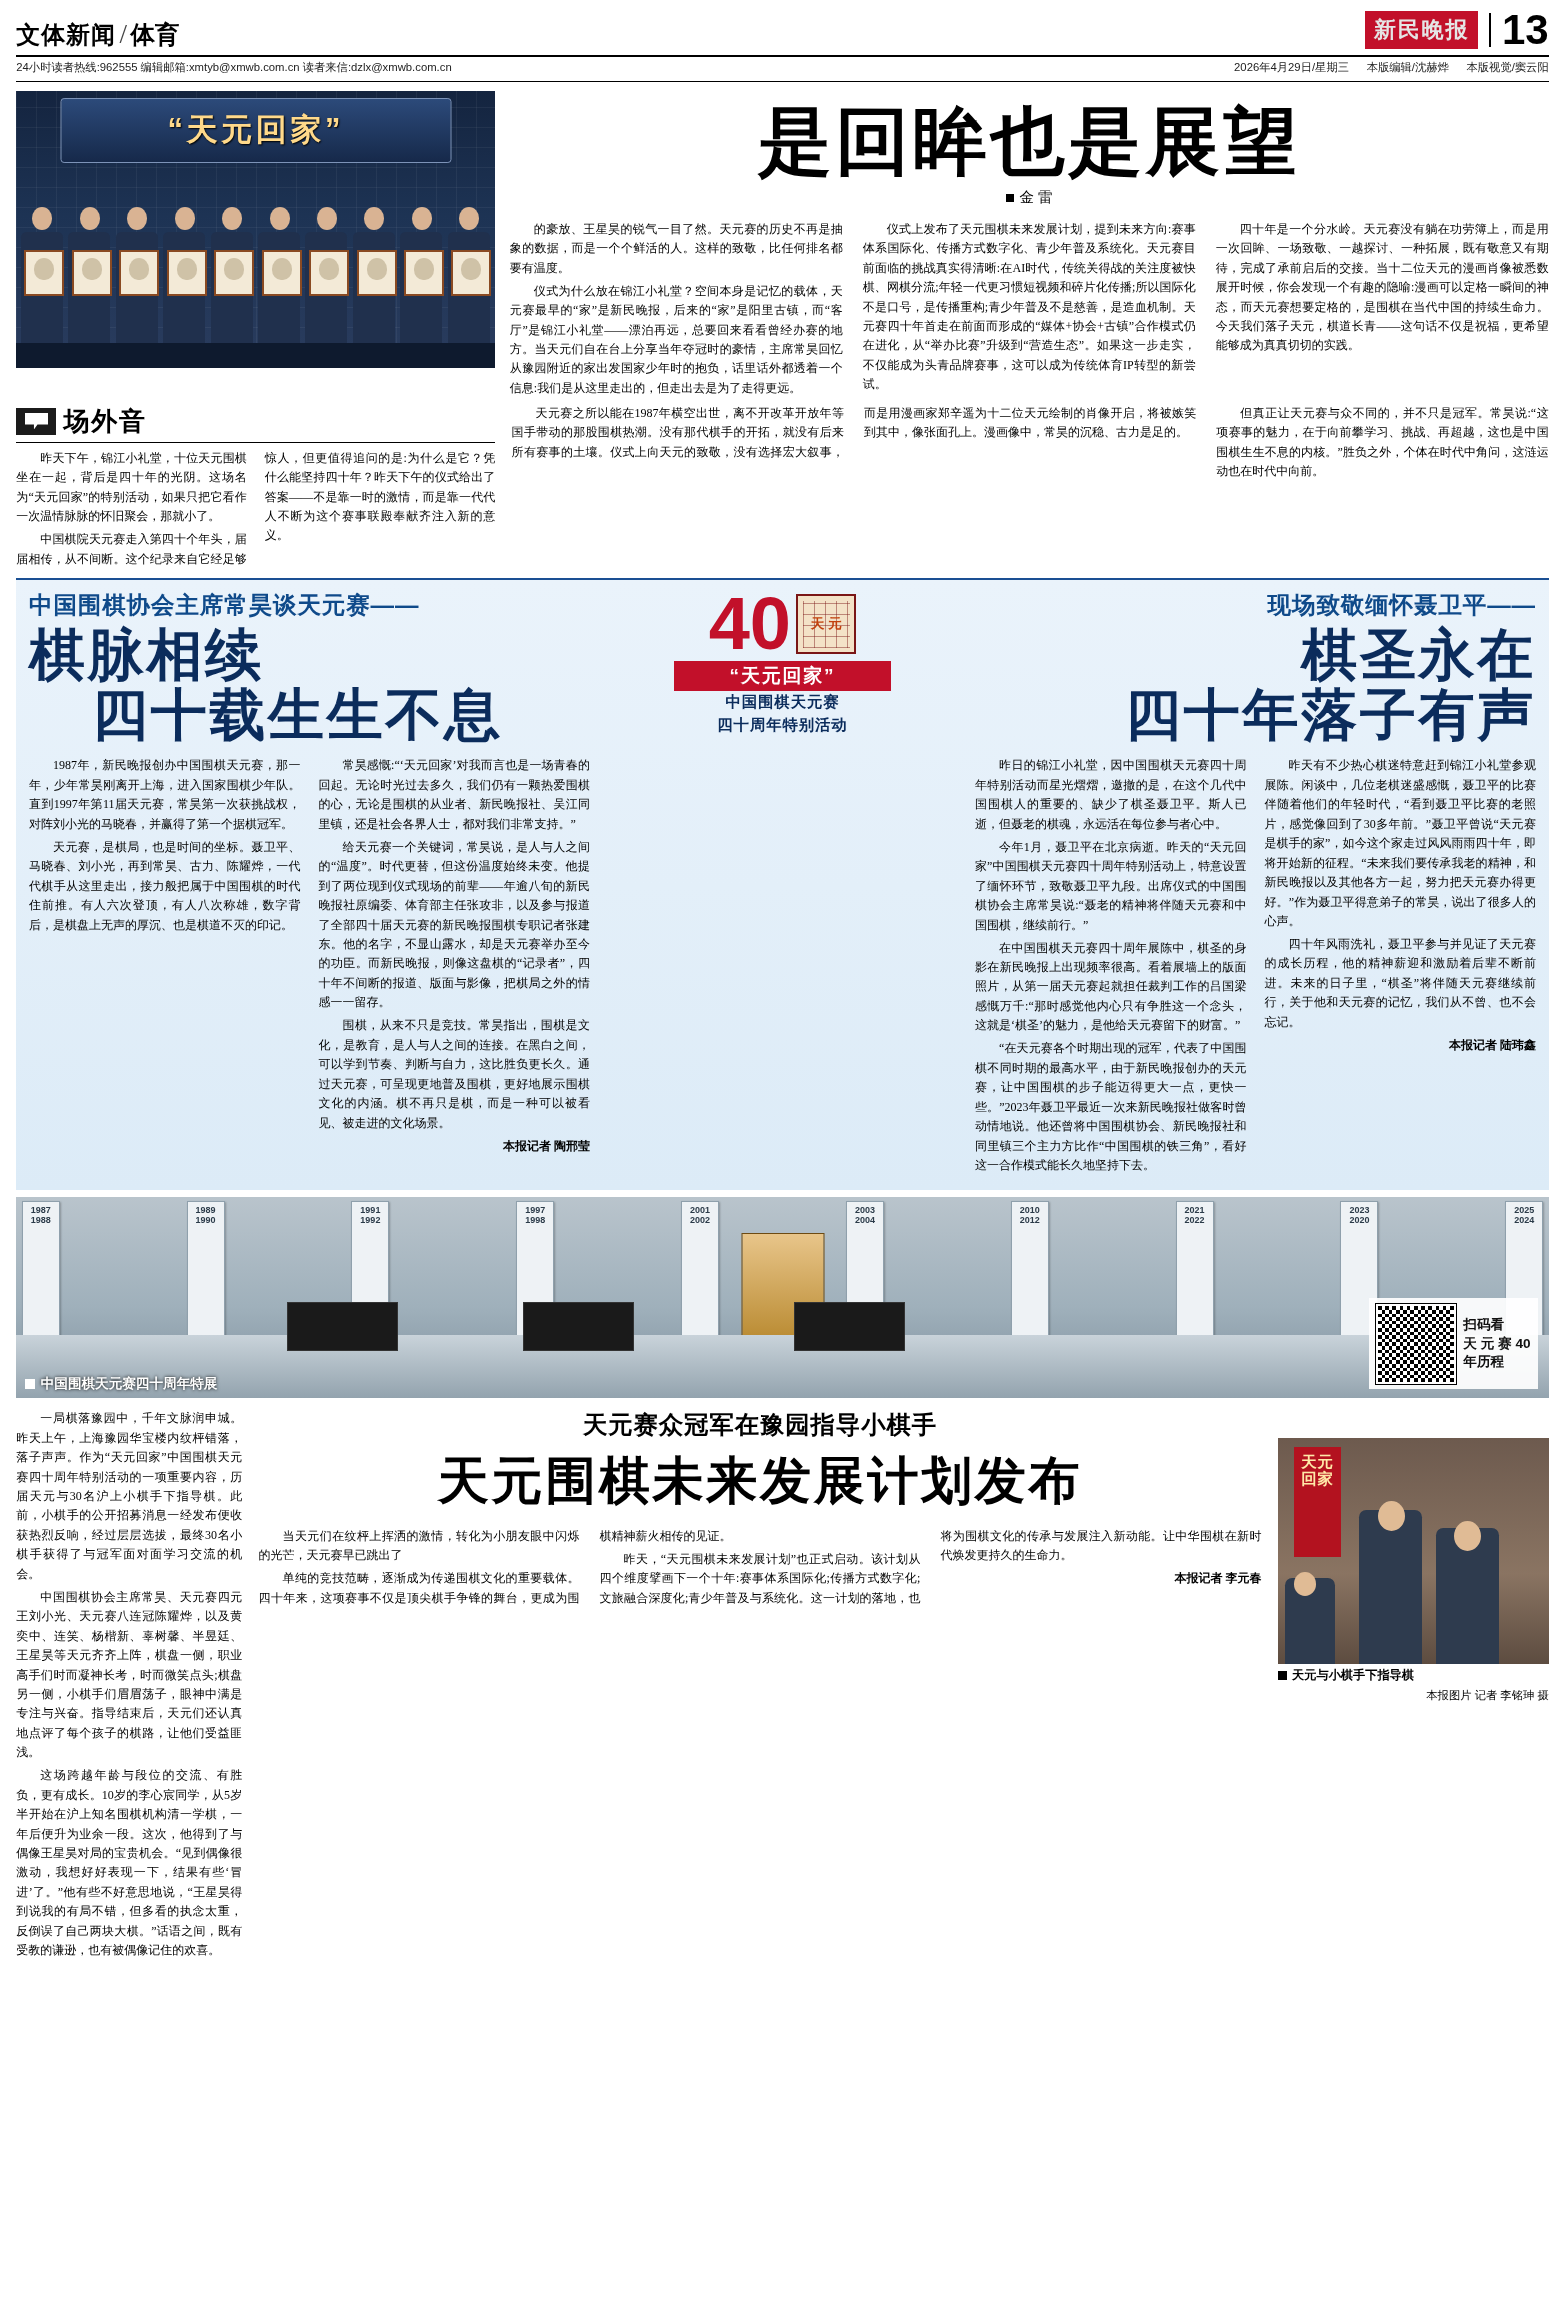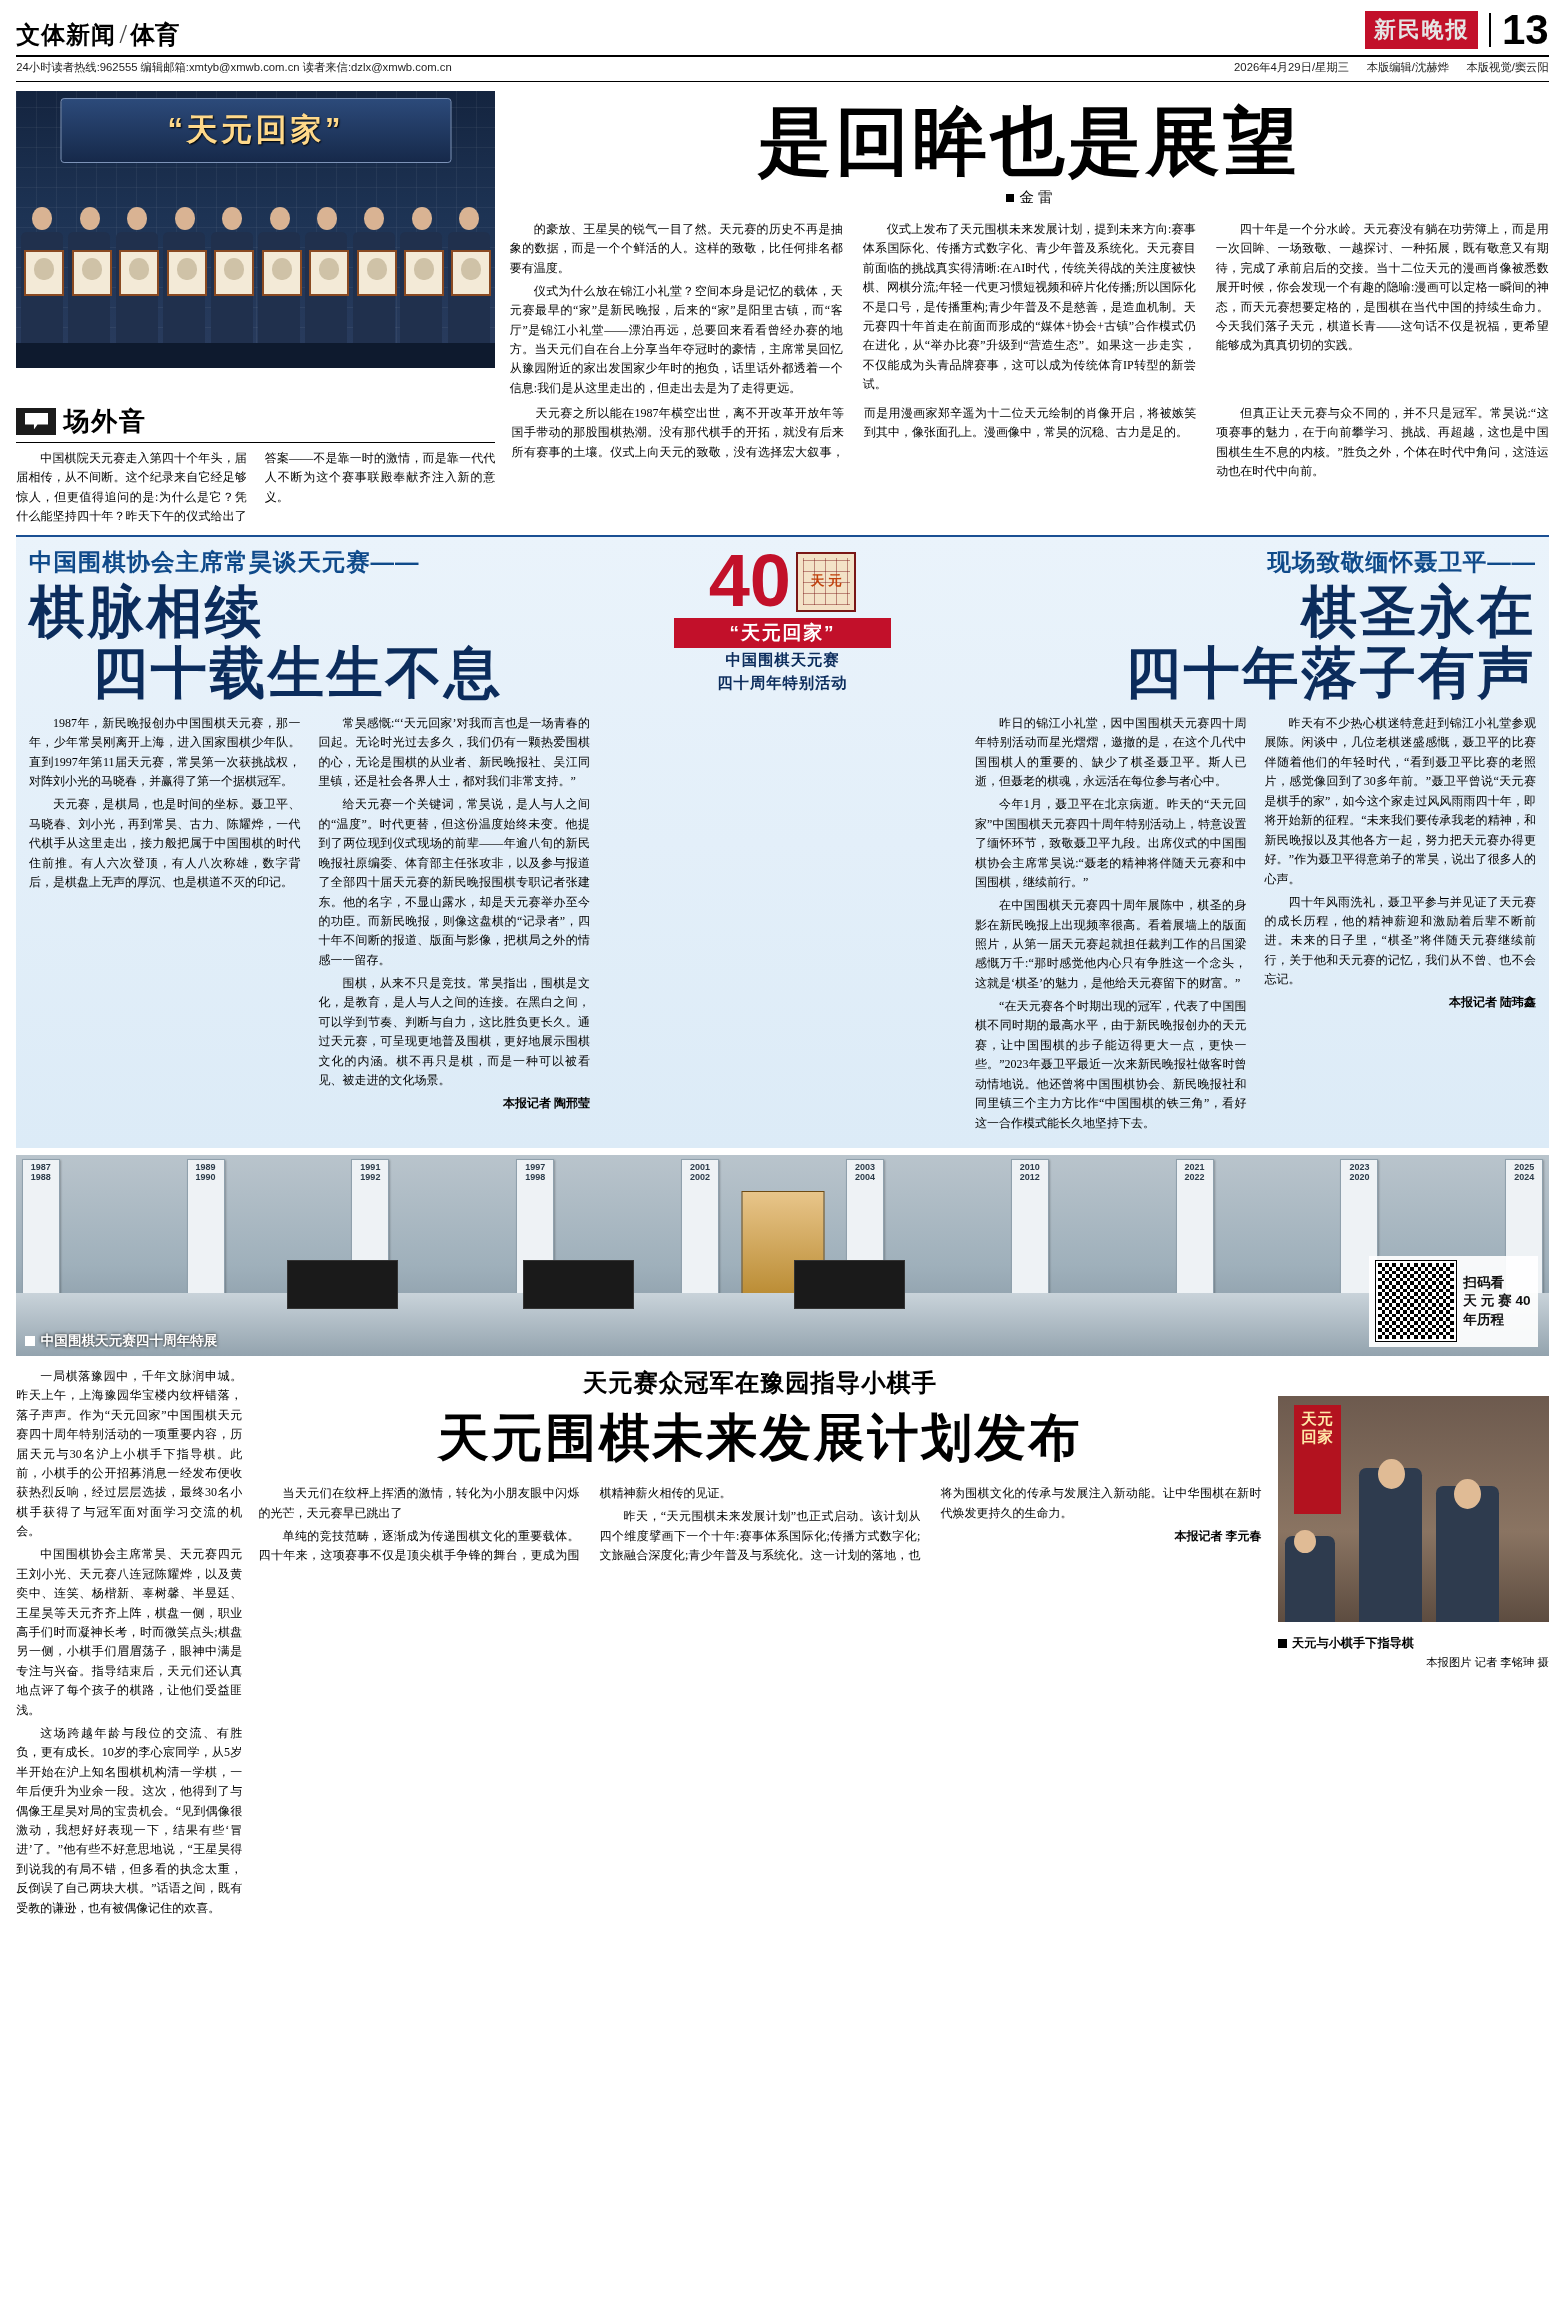--- a/index.html
+++ b/index.html
@@ -411,21 +411,21 @@
   .bp-fig {
     position: absolute; bottom: 0;
     width: 63px; background: #2e3b4e; border-radius: 7.2px 7.2px 0 0;
   }
   .bp-head {
     position: absolute; width: 27px; height: 30px; border-radius: 50%;
     background: #e0bb95;
   }
   .bt-caption {
     font-family: "Liberation Sans", sans-serif;
-    font-size: 12.2px; font-weight: bold; margin-top: 13px;
+    font-size: 12.2px; font-weight: bold; margin-top: 3px;
     display: flex; align-items: center; gap: 5.4px;
   }
   .bt-caption .sq { width: 9px; height: 9px; background: #000; display:inline-block;}
   .bt-credit {
     font-size: 11.3px; text-align: right; margin-top: 3.6px;
     font-family: "Liberation Sans", sans-serif;
   }
 </style>
 </head>
 <body>
@@ -549,20 +549,21 @@
 
   <div class="changwai">
     <div class="cw-left">
       <div class="cw-title">
         <span class="cw-badge">
             <i></i>
           </span>
         <h3>场外音</h3>
       </div>
       <div class="cw-cols">
+        <p>昨天下午，锦江小礼堂，十位天元围棋坐在一起，背后是四十年的光阴。这场名为“天元回家”的特别活动，如果只把它看作一次温情脉脉的怀旧聚会，那就小了。</p>
         <p>中国棋院天元赛走入第四十个年头，届届相传，从不间断。这个纪录来自它经足够惊人，但更值得追问的是:为什么是它？凭什么能坚持四十年？昨天下午的仪式给出了答案——不是靠一时的激情，而是靠一代代人不断为这个赛事联殿奉献齐注入新的意义。</p>
       </div>
     </div>
     <div class="cw-right">
       <div class="cw-right-cols">
         <p>天元赛之所以能在1987年横空出世，离不开改革开放年等国手带动的那股围棋热潮。没有那代棋手的开拓，就没有后来所有赛事的土壤。仪式上向天元的致敬，没有选择宏大叙事，而是用漫画家郑辛遥为十二位天元绘制的肖像开启，将被嫉笑到其中，像张面孔上。漫画像中，常昊的沉稳、古力是足的。</p>
         <p>但真正让天元赛与众不同的，并不只是冠军。常昊说:“这项赛事的魅力，在于向前攀学习、挑战、再超越，这也是中国围棋生生不息的内核。”胜负之外，个体在时代中角问，这涟运动也在时代中向前。</p>
       </div>
     </div>
   </div>

